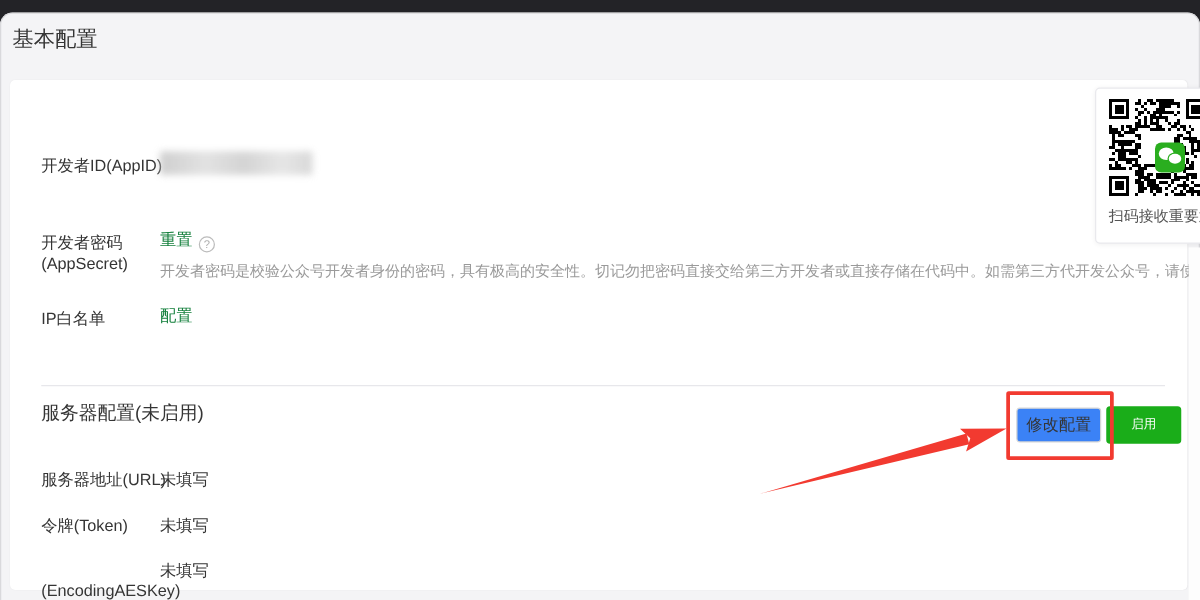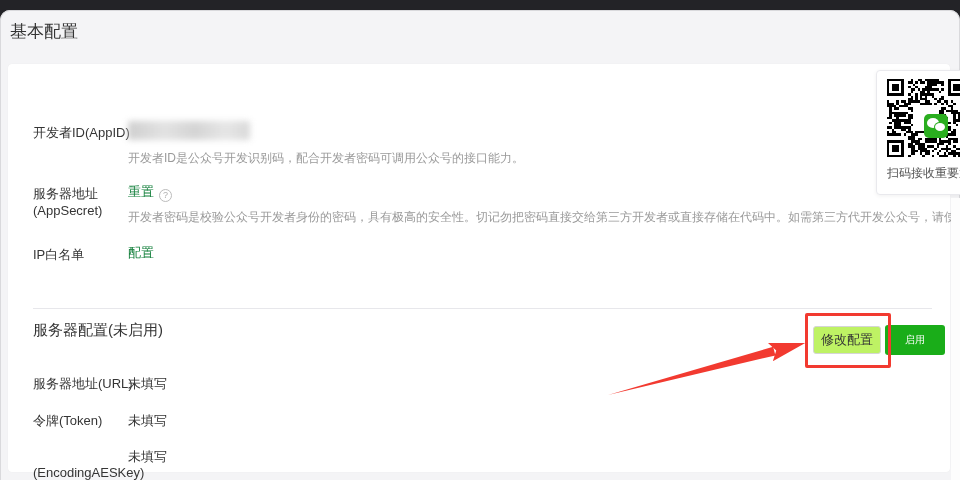--- a/index.html
+++ b/index.html
@@ -41,21 +41,21 @@
   .redacted {
     position:absolute; left:120px; top:57px; width:122px; height:19px;
     background:linear-gradient(90deg,#bfbfbf 0%,#d9d9d9 30%,#c6c6c6 55%,#dedede 80%,#cccccc 100%);
     border-radius:2px; filter:blur(3px); opacity:0.75;
   }
 
   .divider { position:absolute; left:25px; right:18px; top:244px; height:1px; background:#e7e7eb; }
 
   .btn-plain {
     position:absolute; left:805px; top:262px; width:68px; height:28px;
-    background:#bef264; border:1px solid #d5d5d5; border-radius:3px;
+    background:#3b82f6; border:1px solid #d5d5d5; border-radius:3px;
     font-size:13px; color:#353535; text-align:center; line-height:26px; cursor:pointer;
   }
   .btn-green {
     position:absolute; left:877px; top:261px; width:60px; height:30px;
     background:#1aad19; border:none; border-radius:3px;
     font-size:10px; color:#ffffff; text-align:center; line-height:30px; cursor:pointer;
   }
 
   .red-rect {
     position:absolute; left:797px; top:249px; width:86px; height:55px;
@@ -96,23 +96,22 @@
 
 <div class="window">
 
   <div class="page-title">基本配置</div>
 
   <div class="card">
 
 
     <div class="row-label" style="top:60px;">开发者ID(AppID)</div>
     <div class="redacted"></div>
-    <div class="row-desc" style="top:86px;">开发者ID是公众号开发识别码，配合开发者密码可调用公众号的接口能力。</div>
-
-    <div class="row-label" style="top:121px;">服务器地址</div>
+
+    <div class="row-label" style="top:121px;">开发者密码</div>
     <div class="row-label" style="top:139px;">(AppSecret)</div>
     <div class="row-value" style="top:119px;">
       <span class="link">重置</span><span class="help-icon">?</span>
     </div>
     <div class="row-desc" style="top:145px;">开发者密码是校验公众号开发者身份的密码，具有极高的安全性。切记勿把密码直接交给第三方开发者或直接存储在代码中。如需第三方代开发公众号，请使用授权方式接入。</div>
 
     <div class="row-label" style="top:182px;">IP白名单</div>
     <div class="row-value" style="top:180px;">
       <span class="link">配置</span>
     </div>

